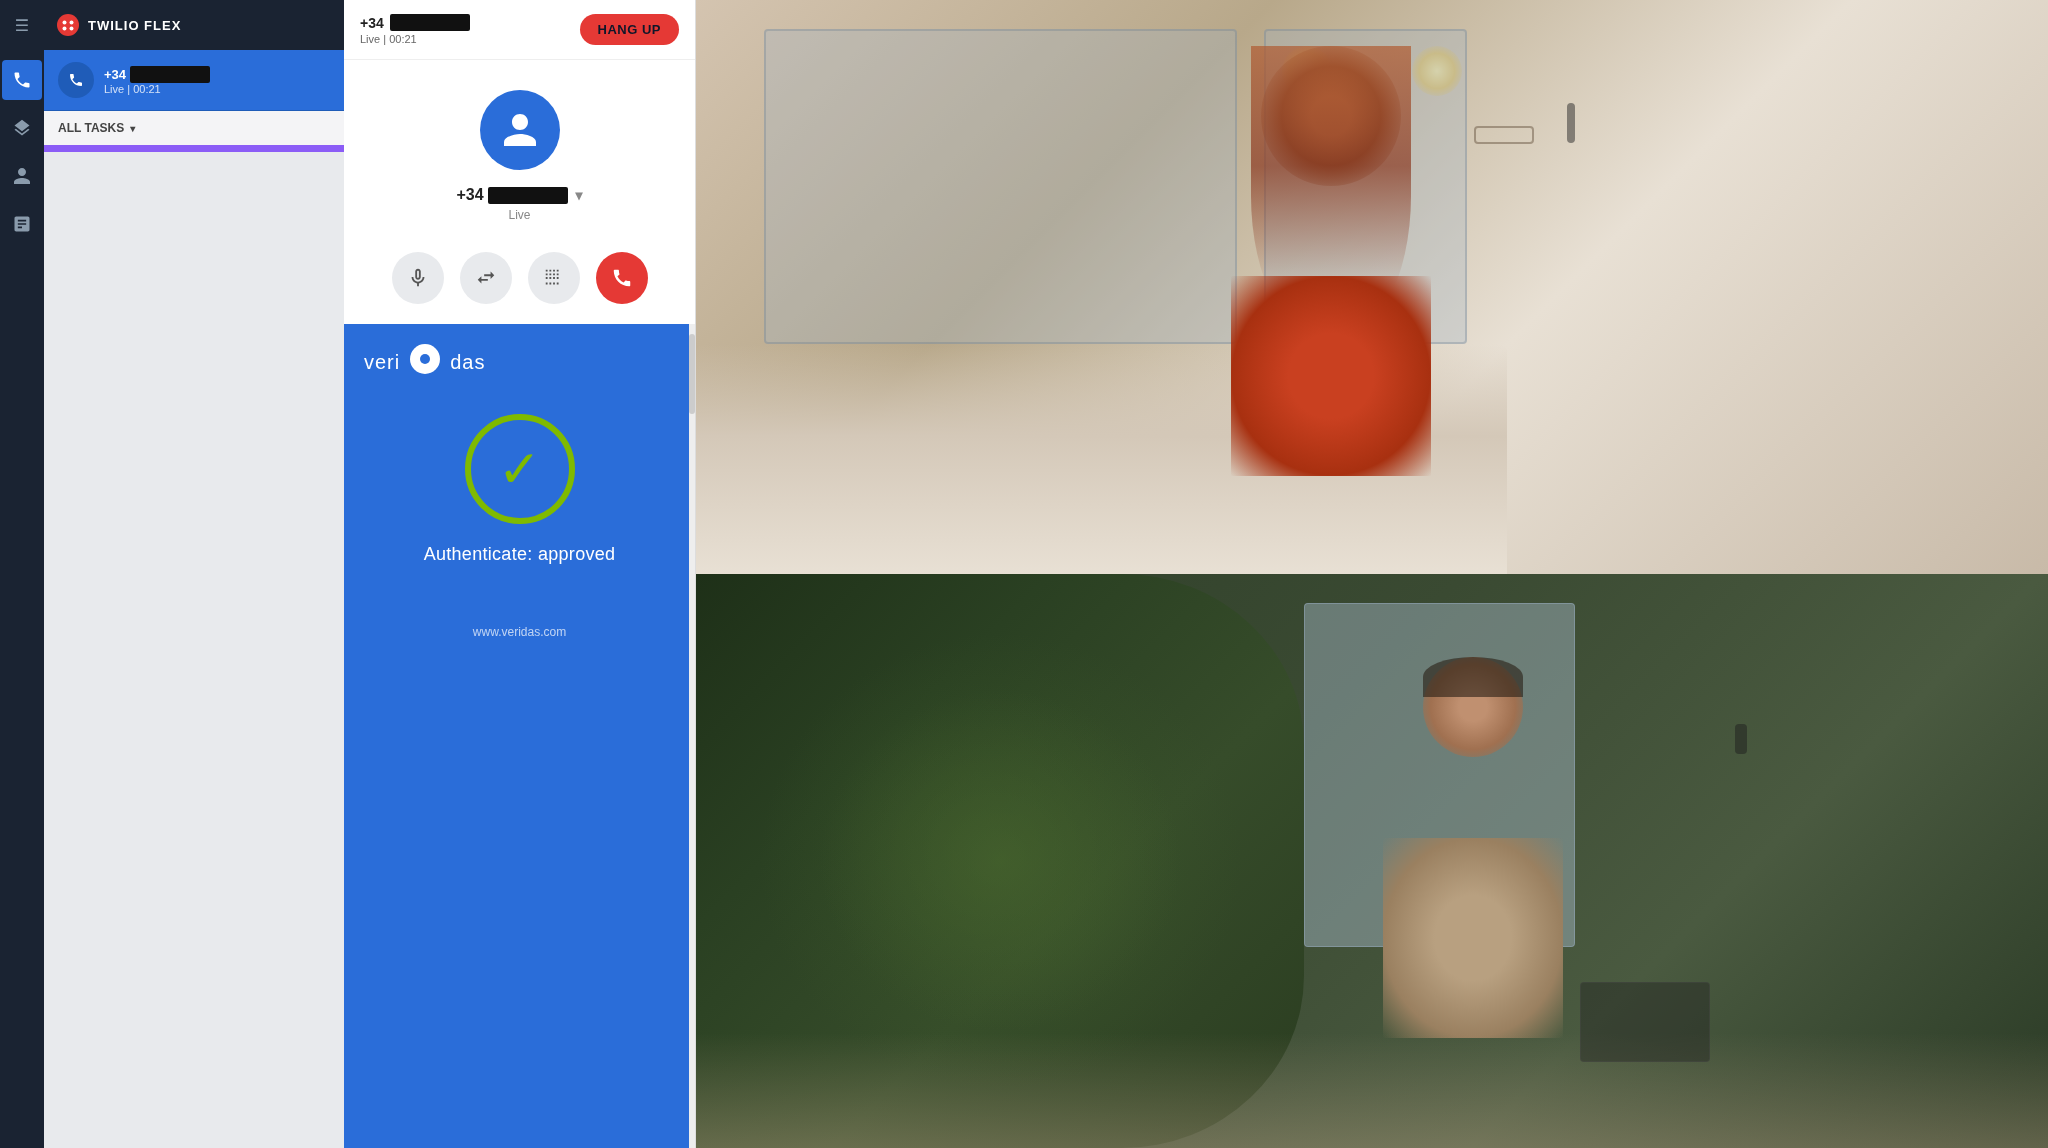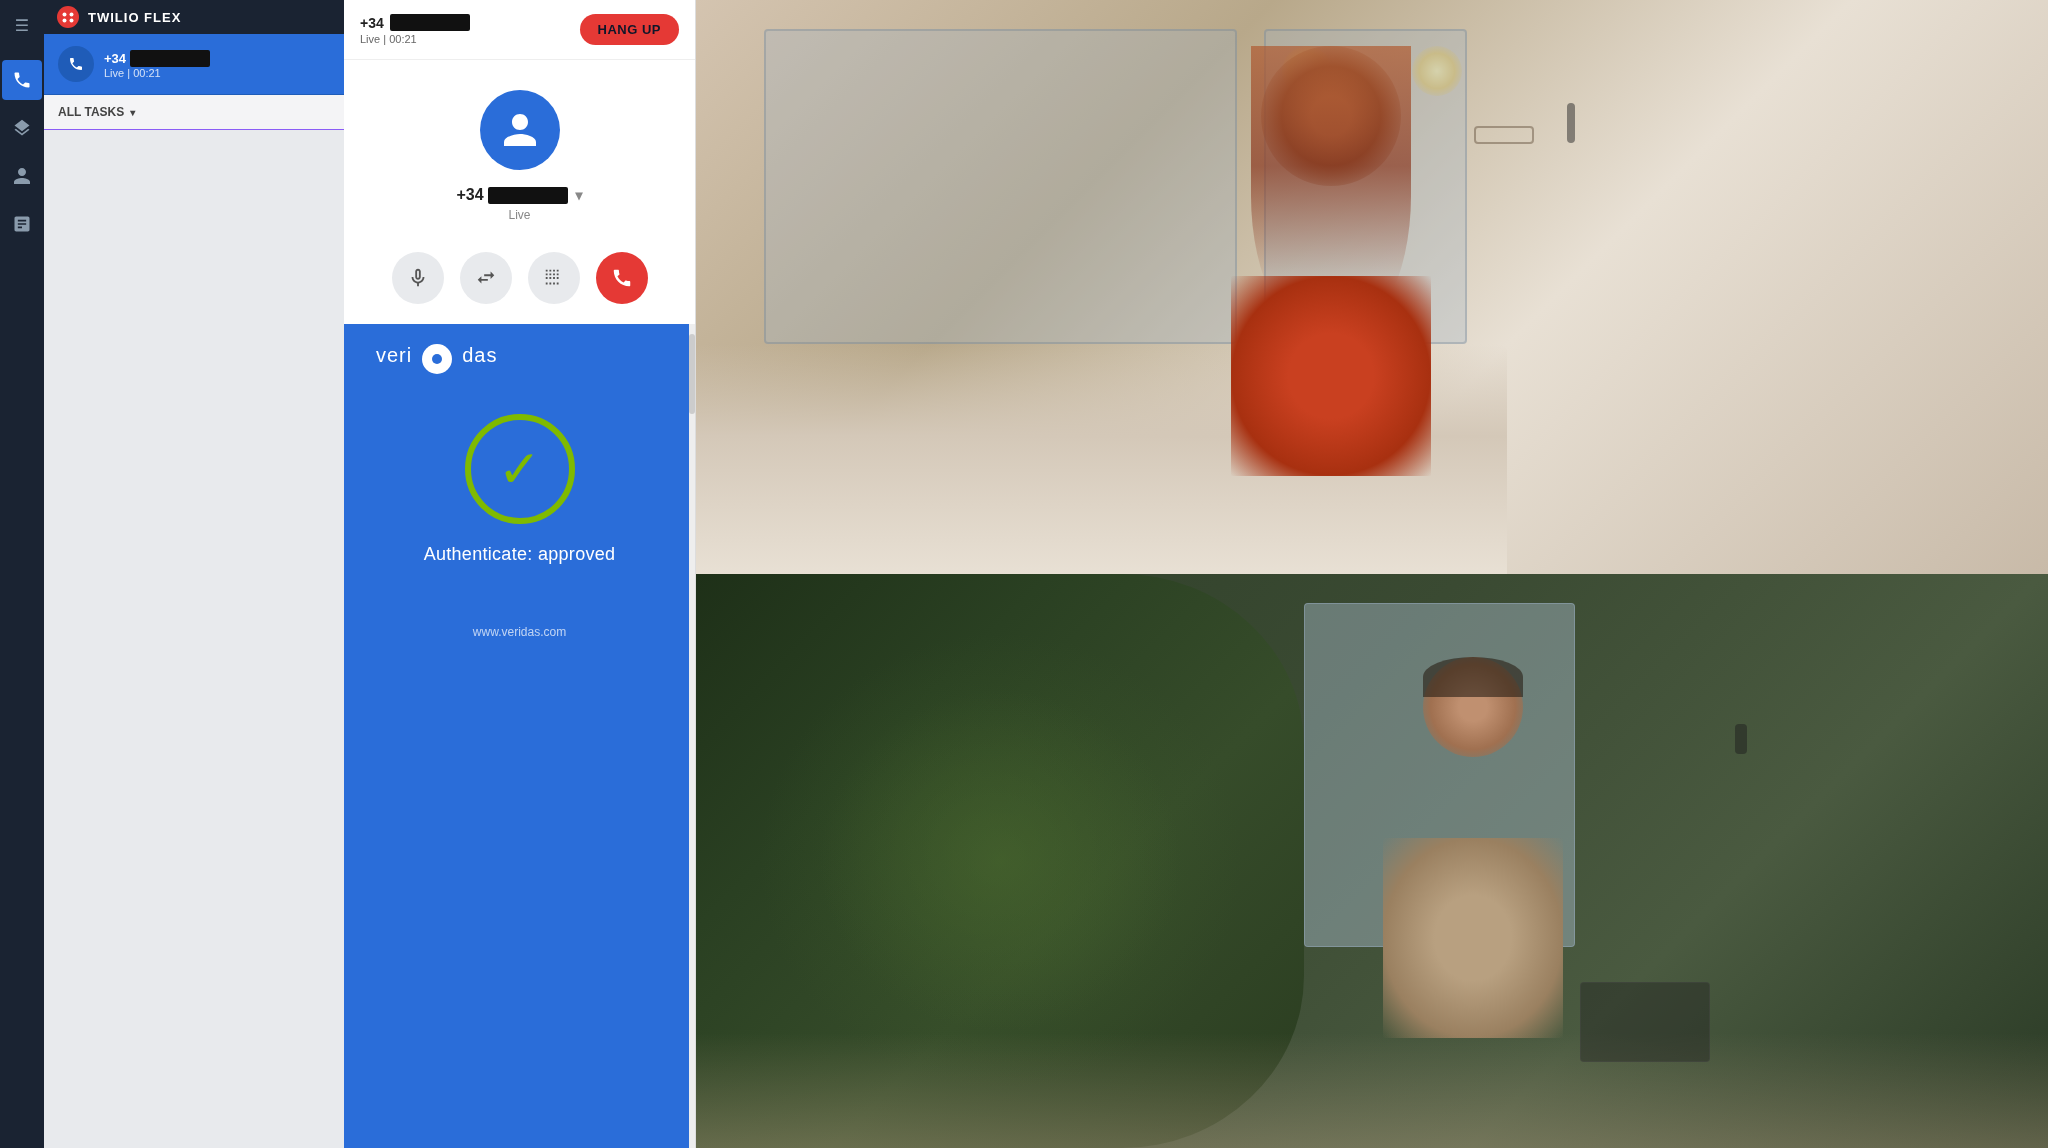--- a/index.html
+++ b/index.html
@@ -59,21 +59,21 @@
     
     .tasks-panel {
       width: 300px;
       height: 100%;
       background: #f4f4f6;
       flex-shrink: 0;
       display: flex;
       flex-direction: column;
     }
     .tasks-header {
-      height: 34px;
+      height: 50px;
       background: #1a2332;
       display: flex;
       align-items: center;
       padding: 0 12px;
       gap: 8px;
     }
     .app-logo {
       display: flex;
       align-items: center;
       gap: 8px;
@@ -127,21 +127,21 @@
     .all-tasks-bar {
       background: #f4f4f6;
       padding: 10px 14px;
       display: flex;
       align-items: center;
       gap: 6px;
       font-size: 12px;
       font-weight: 600;
       color: #444;
       cursor: pointer;
-      border-bottom: 1px solid #8b5cf6;
+      border-bottom: 7px solid #8b5cf6;
     }
     .chevron-down { font-size: 10px; }
     .tasks-body { flex: 1; background: #e8eaed; }
 
     
     .call-panel {
       width: 352px;
       height: 100%;
       background: white;
       flex-shrink: 0;
@@ -278,23 +278,23 @@
       padding: 30px 24px 20px;
       display: flex;
       flex-direction: column;
       align-items: center;
       position: relative;
       min-height: 360px;
     }
     .veridas-logo-row {
       position: absolute;
       top: 20px;
-      left: 32px;
-      display: flex;
-      align-items: flex-start;
+      left: 20px;
+      display: flex;
+      align-items: flex-end;
       gap: 8px;
     }
     .veridas-logo-text {
       font-size: 20px;
       color: white;
       font-weight: 300;
       letter-spacing: 1px;
     }
     .veridas-logo-dot {
       width: 30px;

